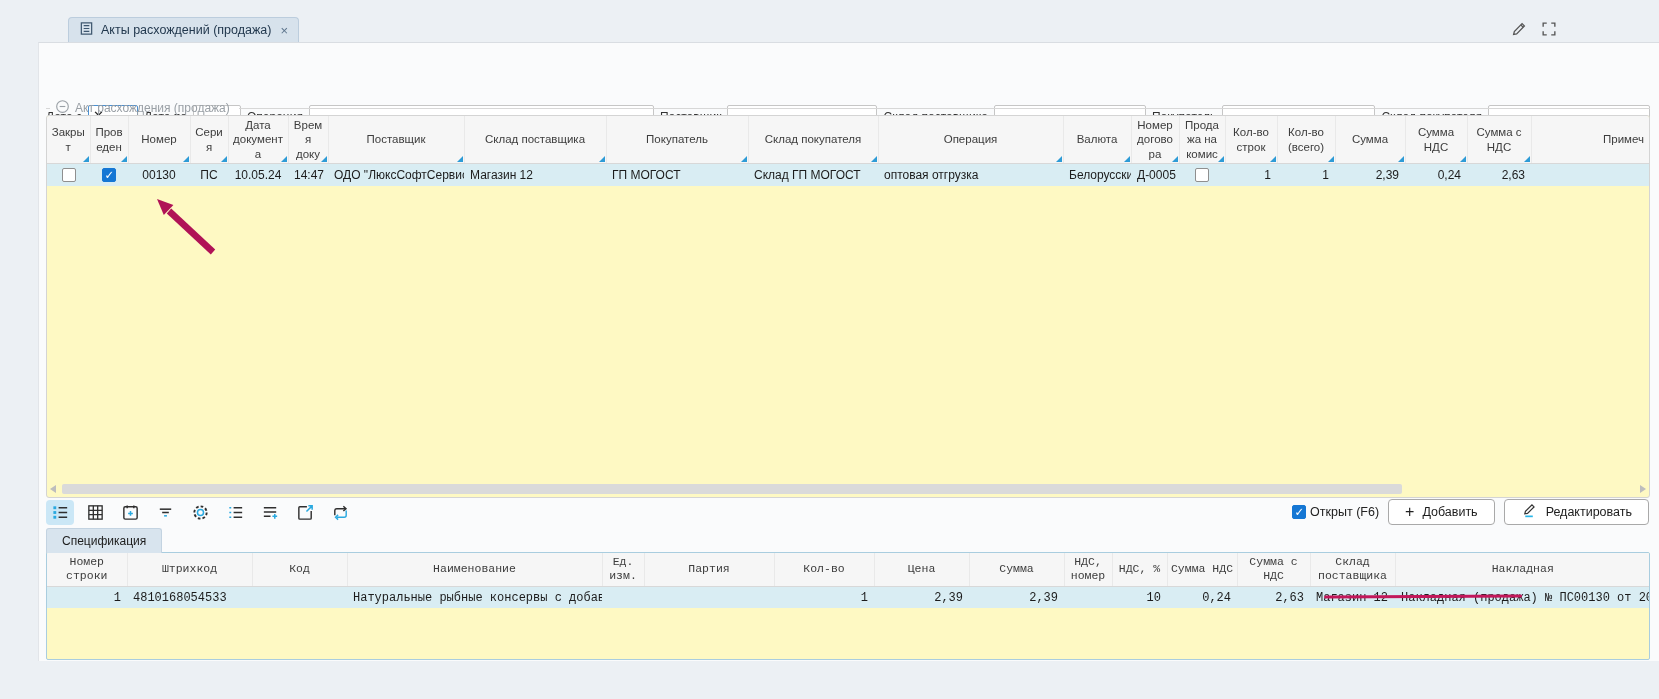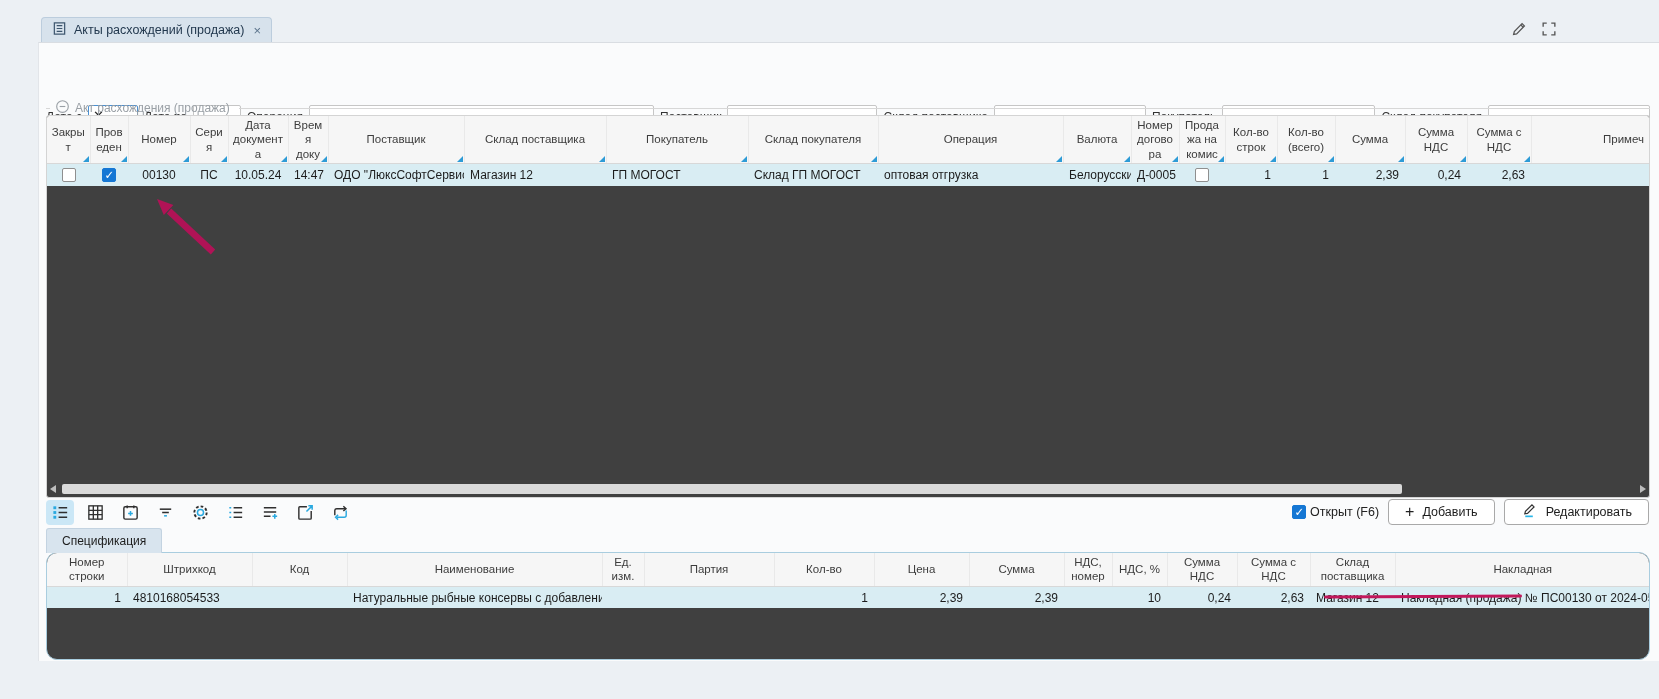--- a/index.html
+++ b/index.html
@@ -4,21 +4,21 @@
 <style>
   * { margin:0; padding:0; box-sizing:border-box; }
   body { font-family:"Liberation Sans", sans-serif; }
   .screen { position:relative; width:1659px; height:699px; background:#ecf0f4; overflow:hidden;
             font-family:"Liberation Sans", sans-serif; color:#222; }
   .panel { position:absolute; left:38px; top:42px; right:0; bottom:38px;
            background:#fafbfc; border-top:1px solid #d9dde2; border-left:1px solid #e2e5e9; }
 
   
   .tabbar { position:absolute; left:38px; top:17px; height:25px; z-index:2; }
-  .tab { display:inline-flex; align-items:center; gap:7px; margin-left:3px; height:25px;
+  .tab { display:inline-flex; align-items:center; gap:7px; margin-left:30px; height:25px;
          background:#d7e2ec; border:1px solid #bccddd; border-bottom:none;
          border-radius:4px 4px 0 0; padding:8px 10px; font-size:12.5px; color:#22384e; }
   .tab .close { color:#5c748c; font-size:13px; cursor:default; margin-left:2px; }
   .win-icons { position:absolute; right:100px; top:19px; display:flex; gap:10px; z-index:2; }
   .win-icons .wicon { width:20px; height:20px; display:flex; align-items:center; justify-content:center; }
 
   
   .grouphead { position:absolute; left:7px; right:9px; display:flex; align-items:center; gap:5px;
                color:#9aa0a6; font-size:12px; }
   .grouphead .pre  { width:4px; border-top:1px solid #d7d7d7; }
@@ -29,21 +29,21 @@
   .flabel { white-space:nowrap; }
   .inp { position:relative; height:23px; background:#fff; border:1px solid #c6c6c6; border-radius:2px; }
   .inp.tri::after { content:""; position:absolute; right:1px; bottom:1px; width:0; height:0;
                     border-left:6px solid transparent; border-bottom:6px solid #2e9bd6; }
   .inp.focused { border:1.5px solid #4a90d2; }
   .inp .clear { position:absolute; left:4px; top:2px; font-size:13px; color:#222; }
   .selectbox { position:relative; height:23px; background:#fff; border:1px solid #c6c6c6; border-radius:2px; }
   .selectbox .chev { position:absolute; right:4px; top:5px; }
 
   
-  .gridwrap { position:absolute; background:#404040; overflow:hidden; }
+  .gridwrap { position:absolute; background:#fef9c3; overflow:hidden; }
   table { border-collapse:collapse; table-layout:fixed; }
   th { font-weight:normal; font-size:11.5px; color:#3d3d3d; background:#f6f6f6; text-align:center;
        vertical-align:middle; padding:2px 3px; border-right:1px solid #e9e9e9; border-bottom:1px solid #d8d8d8;
        position:relative; word-break:break-word; line-height:1.25; }
   th.tri::after { content:""; position:absolute; right:1px; bottom:1px; width:0; height:0;
                   border-left:6px solid transparent; border-bottom:6px solid #2e9bd6; }
   td { font-size:12px; color:#1c1c1c; padding:2px 6px; height:22px; white-space:nowrap; overflow:hidden;margin-top:48px; }
   tr.datarow td { background:#d9edf3; }
   td.num { text-align:right; }
   td.ctr { text-align:center; }
@@ -68,21 +68,21 @@
   .right-controls { position:absolute; right:10px; top:456px; display:flex; align-items:center; gap:9px; font-size:12.5px; }
   .btn { display:inline-flex; align-items:center; gap:8px; height:26px; padding:0 16px; background:#fff;
          border:1px solid #a9a9a9; border-radius:4px; font-size:12.5px; color:#1c1c1c; }
   .btn .plus { font-size:16px; line-height:1; color:#222; }
   .openchk { display:flex; align-items:center; gap:4px; }
 
   
   .spec-tab { position:absolute; left:7px; top:485px; height:25px; display:inline-flex; align-items:center;
               background:#d8e4ee; border:1px solid #c3d3e1; border-bottom:none; border-radius:3px 3px 0 0;
               padding:0 15px; font-size:12px; color:#1c1c1c; z-index:1; }
-  .grid2 { left:7px; right:9px; top:509px; bottom:1px; border:1px solid #a9cddf; border-radius:11px; }
+  .grid2 { left:7px; right:9px; top:509px; bottom:1px; border:1px solid #a9cddf; border-radius:2px;font-family:Liberation Mono, monospace; }
 
   
   .anno-arrow { position:absolute; left:145px; top:192px; width:80px; height:70px; pointer-events:none; z-index:5; }
   .anno-underline { position:absolute; left:1324px; top:595px; width:198px; height:2.5px;
                     background:#c2185b; border-radius:2px; transform:rotate(-0.3deg); pointer-events:none; z-index:5; }
 </style>
 </head>
 <body>
 
 <div class="screen">

